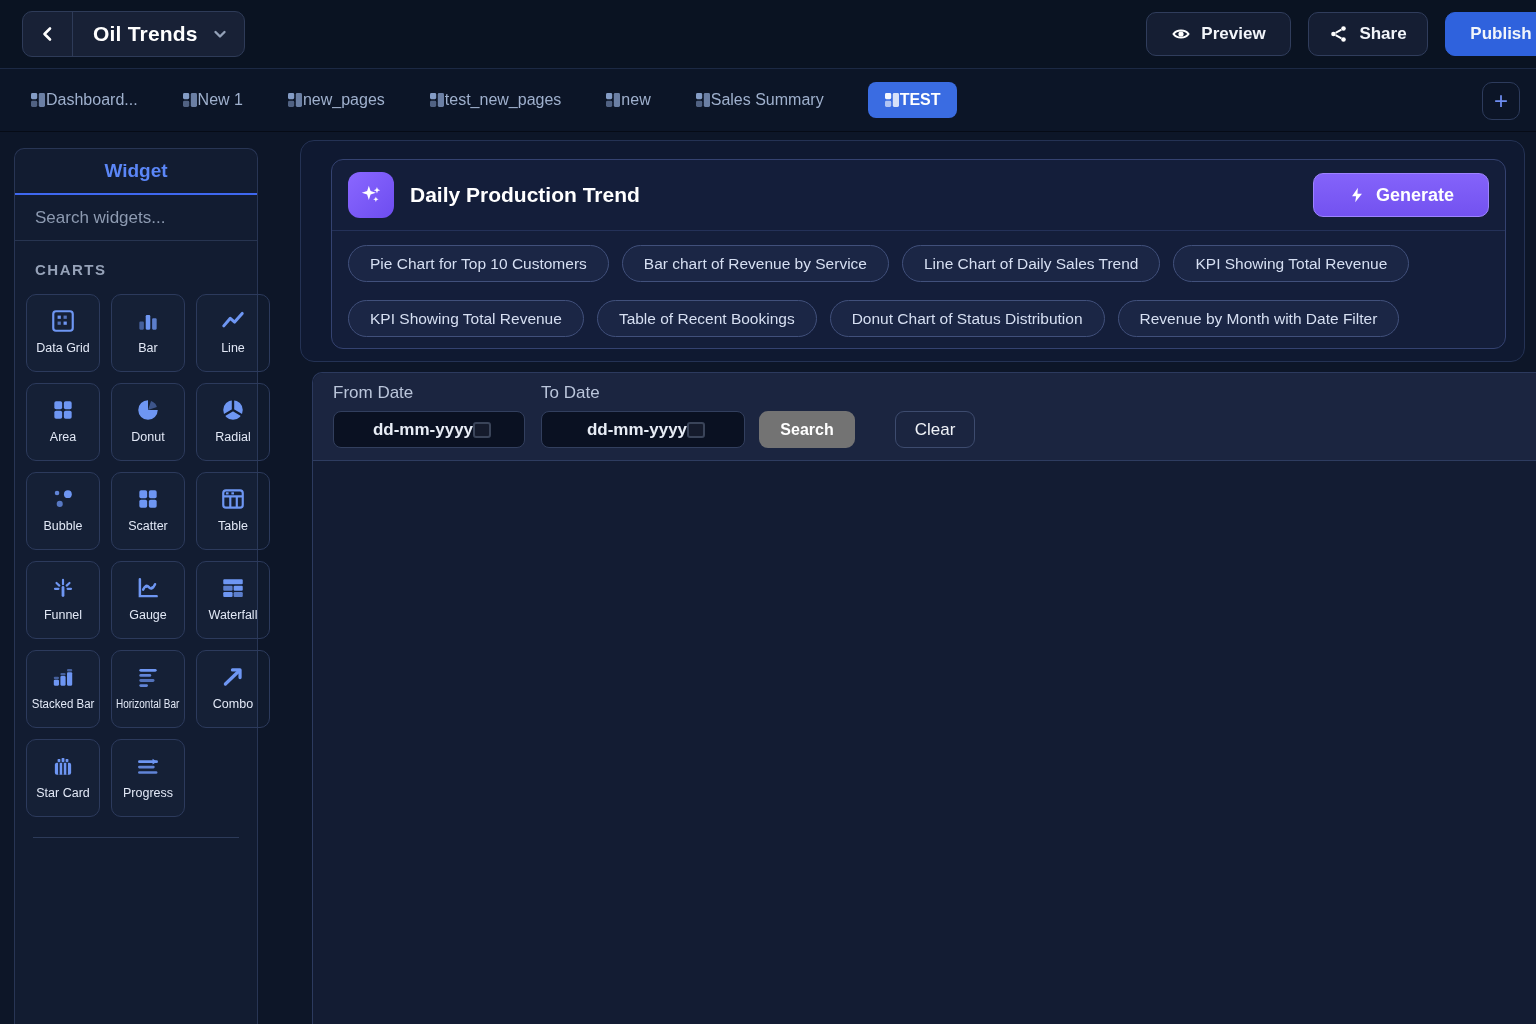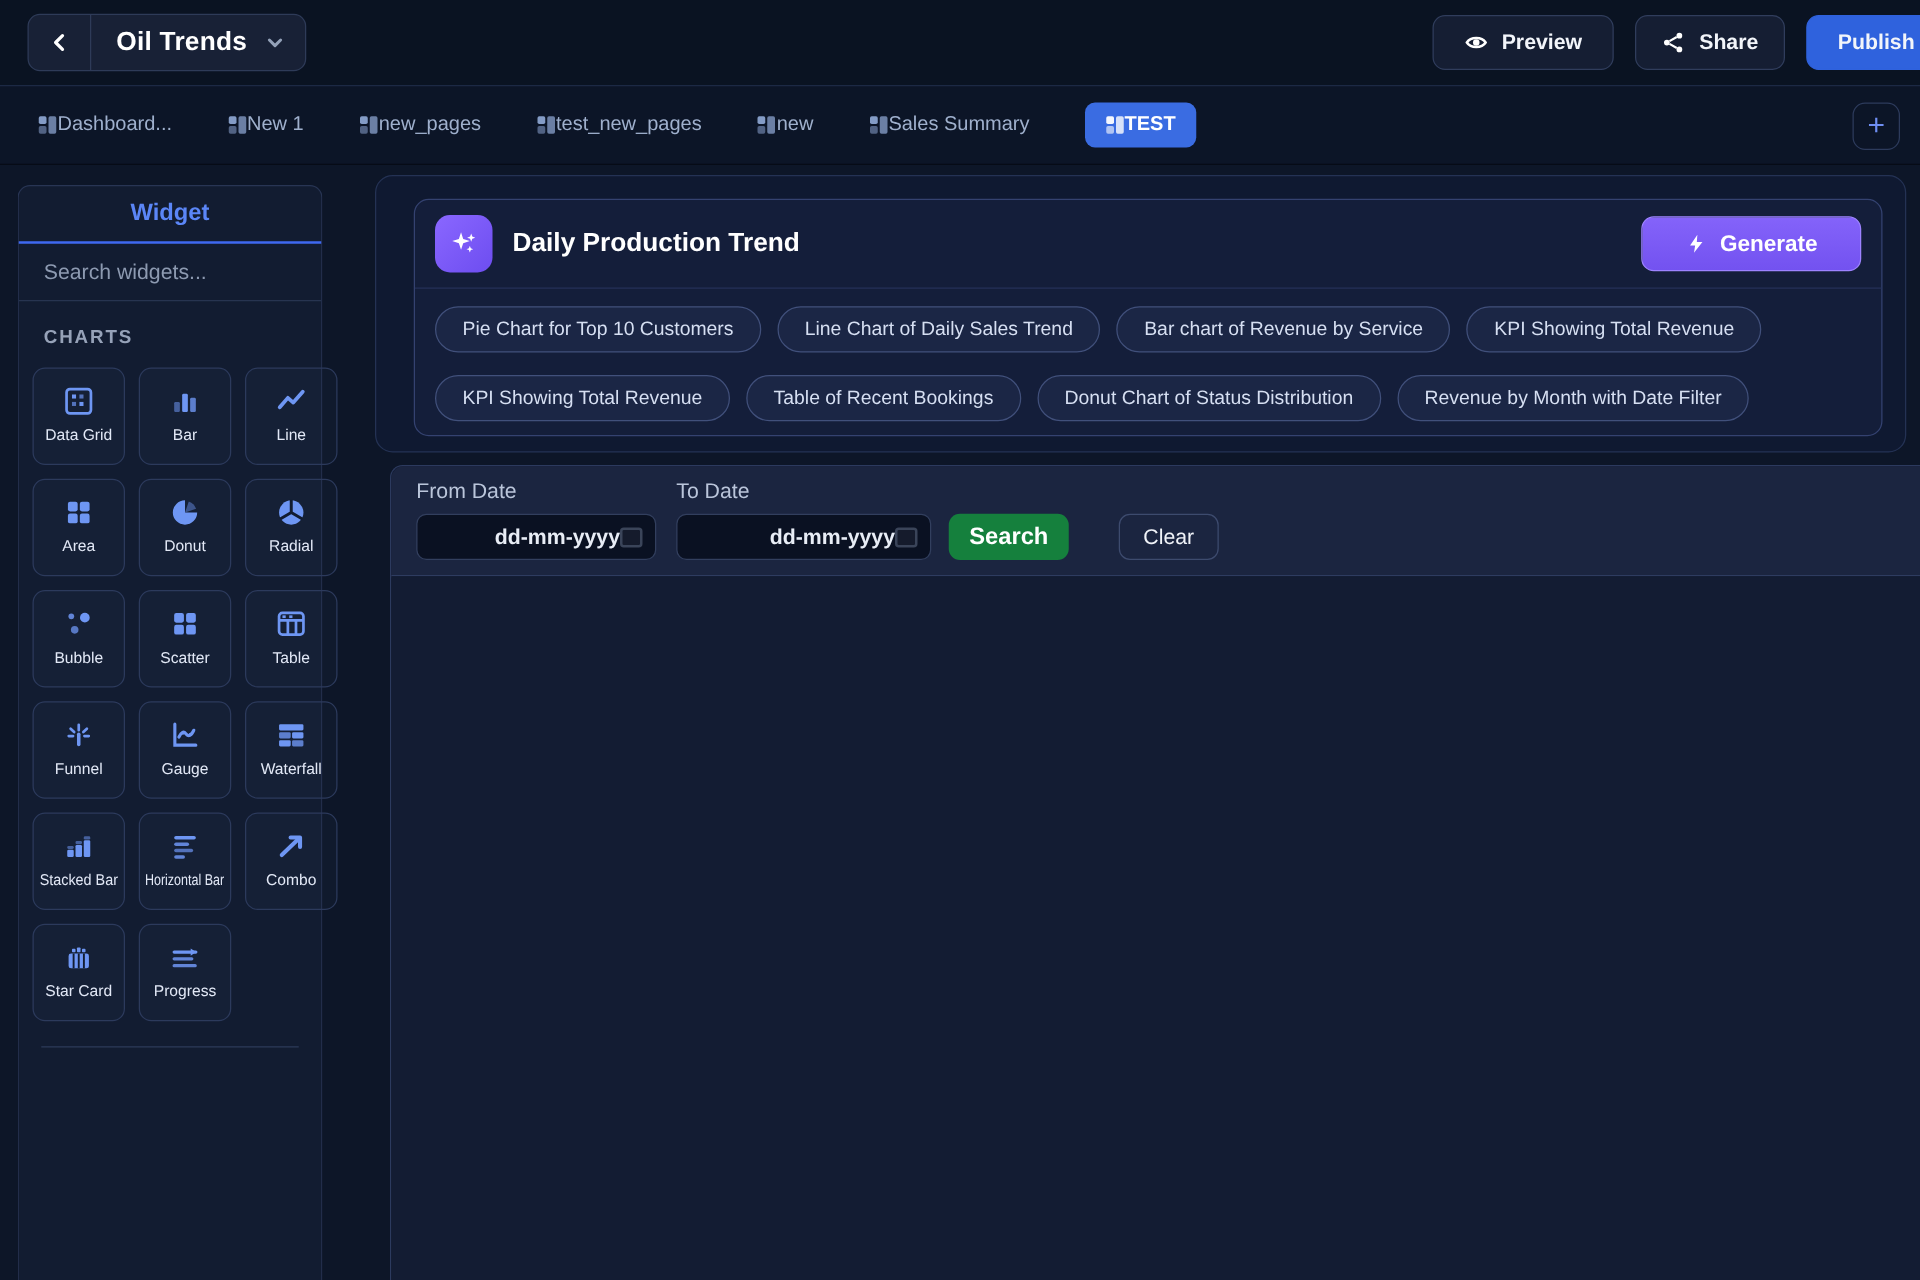--- a/index.html
+++ b/index.html
@@ -78,27 +78,27 @@
   .chip { height:37px; padding:0 21px; border-radius:19px; border:1px solid #41507b;
     background:rgba(36,48,84,.45); color:#d6dff2; font-size:15.5px; display:flex; align-items:center;
     white-space:nowrap; cursor:pointer; font-family:"Liberation Sans", sans-serif; }
   
   .filter-panel { position:absolute; left:312px; top:372px; width:1224px; height:652px;
     background:#131c33; border:1px solid #2c3a5e; border-right:none; border-bottom:none; border-radius:10px 0 0 0; }
   .filter-row { position:relative; height:88px; background:#1b2540; border-radius:10px 0 0 0; border-bottom:1px solid #2e3c60; }
   .f-label { position:absolute; top:10px; font-size:17px; color:#bac5da; }
   .f-label.from { left:20px; } .f-label.to { left:228px; }
   .date-input { position:absolute; top:38px; height:37px; background:#0a1122; border:1px solid #323f5e;
-    border-radius:8px; display:flex; align-items:center; justify-content:flex-end;
+    border-radius:8px; display:flex; align-items:center; justify-content:center;
     padding:0 10px 0 16px; color:#e8edf6; font-size:17px; font-weight:600; cursor:text; }
   .date-input.from { left:20px; width:192px; }
   .date-input.to { left:228px; width:204px; }
   .cal-box { width:18px; height:16px; background:#151b2c; border:2px solid #3a4459; border-radius:3px; flex:none; }
-  .btn-fsearch { position:absolute; left:446px; top:38px; width:96px; height:37px; background:#15803d;
-    border:none; border-radius:9px; color:#ffffff; font-size:19px; font-weight:600; cursor:pointer;
+  .btn-fsearch { position:absolute; left:446px; top:38px; width:96px; height:37px; background:#737373;
+    border:none; border-radius:9px; color:#ffffff; font-size:16px; font-weight:600; cursor:pointer;
     font-family:"Liberation Sans", sans-serif; }
   .btn-fclear { position:absolute; left:554px; top:38px; width:80px; height:37px; background:transparent;
     border:1px solid #3d4b6e; border-radius:9px; color:#f0f3f8; font-size:17px; cursor:pointer;
     font-family:"Liberation Sans", sans-serif;margin-left:28px; }
   .canvas-area { position:absolute; left:0; right:0; top:89px; bottom:0; background:#131c33; }
 </style>
 </head>
 <body>
 
 <div class="topbar">
@@ -379,22 +379,22 @@
           <svg width="18" height="18" viewBox="0 0 20 20" fill="none">
               <path d="M11 2 L4.5 11.5 H9 L8 18 L15.5 8.5 H10.5 Z" fill="#ffffff"></path>
             </svg>
         </span>
         <span>Generate</span>
       </button>
     </div>
     <div class="gen-divider"></div>
     <div class="chips-row">
       <div class="chip">Pie Chart for Top 10 Customers</div>
+      <div class="chip">Bar chart of Revenue by Service</div>
       <div class="chip">Line Chart of Daily Sales Trend</div>
-      <div class="chip">Bar chart of Revenue by Service</div>
       <div class="chip">KPI Showing Total Revenue</div>
     </div>
     <div class="chips-row second">
       <div class="chip">KPI Showing Total Revenue</div>
       <div class="chip">Table of Recent Bookings</div>
       <div class="chip">Donut Chart of Status Distribution</div>
       <div class="chip">Revenue by Month with Date Filter</div>
     </div>
   </div>
 </div>

